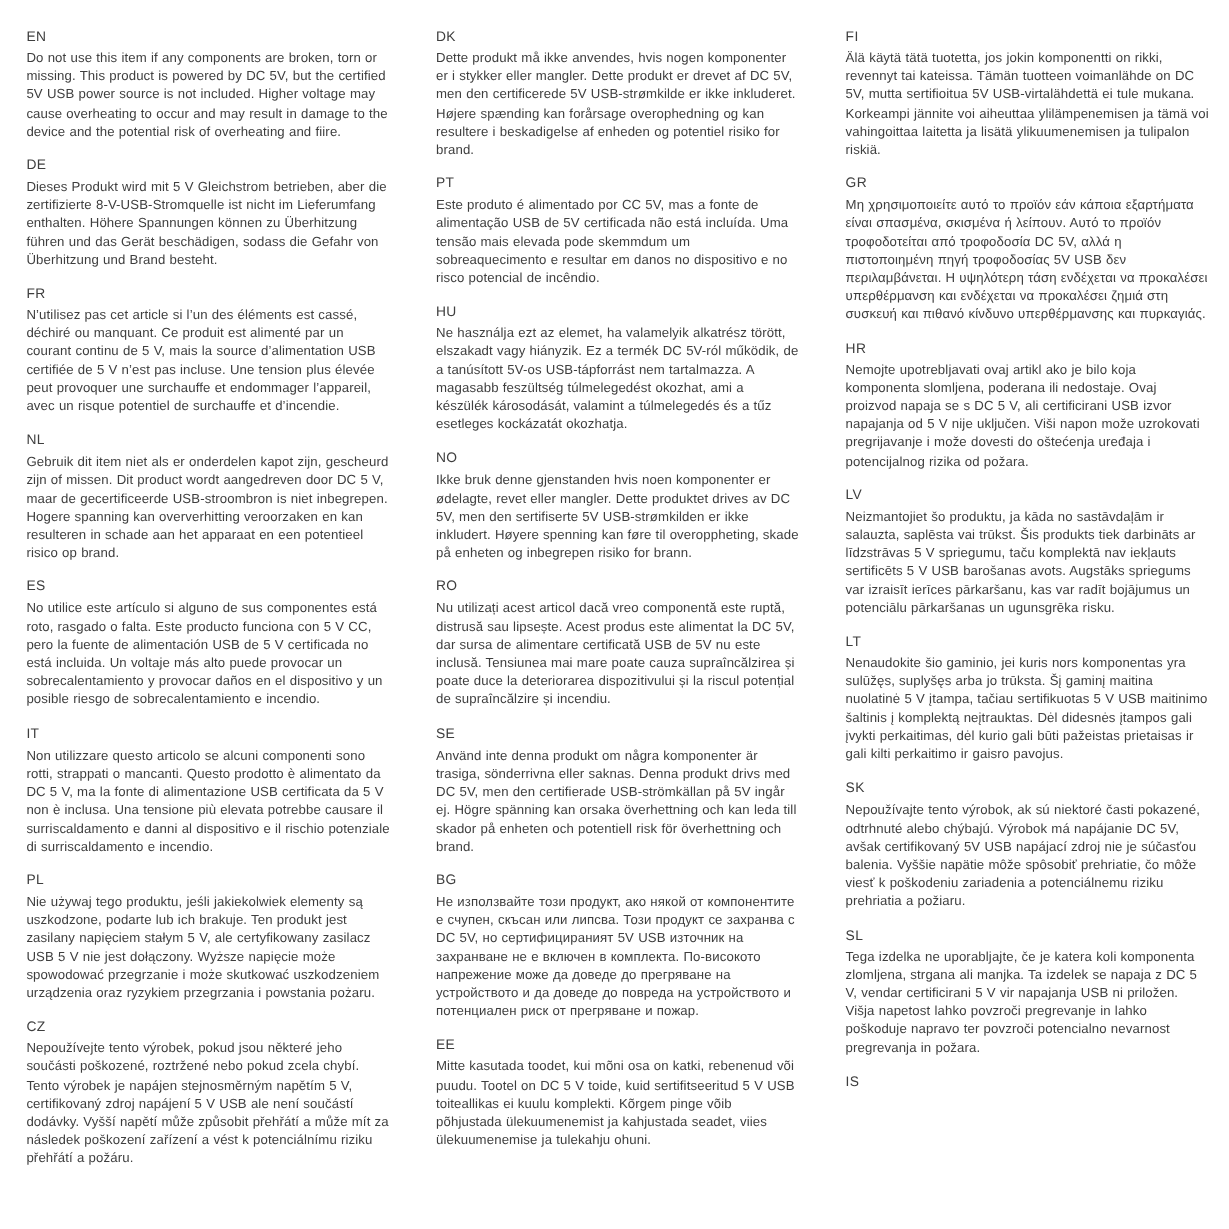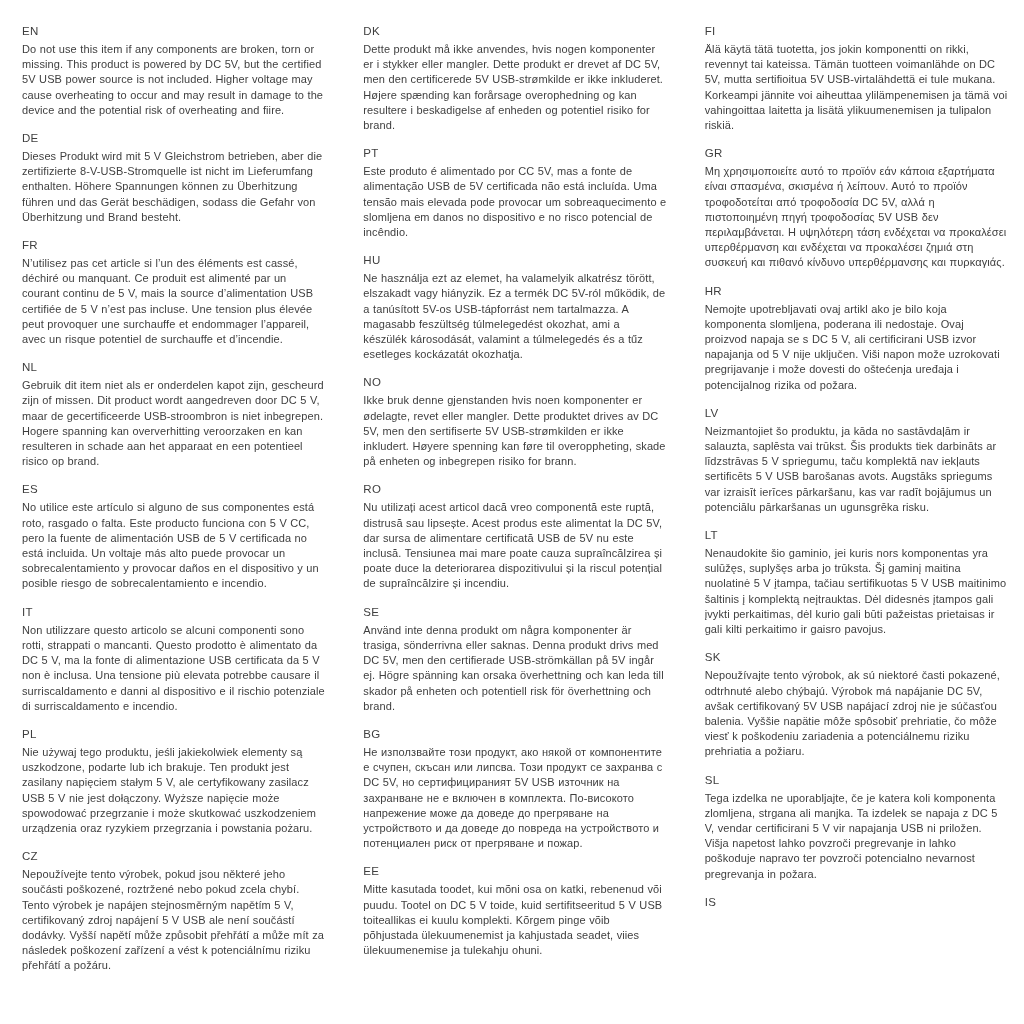--- a/index.html
+++ b/index.html
@@ -72,21 +72,21 @@
     </section>
   </div>
 
   <div class="col">
     <section class="lang">
       <h3 class="code">DK</h3>
       <p class="txt">Dette produkt må ikke anvendes, hvis nogen komponenter er i stykker eller mangler. Dette produkt er drevet af DC 5V, men den certificerede 5V USB-strømkilde er ikke inkluderet. Højere spænding kan forårsage overophedning og kan resultere i beskadigelse af enheden og potentiel risiko for brand.</p>
     </section>
     <section class="lang">
       <h3 class="code">PT</h3>
-      <p class="txt">Este produto é alimentado por CC 5V, mas a fonte de alimentação USB de 5V certificada não está incluída. Uma tensão mais elevada pode provocar um sobreaquecimento e slomljena em danos no dispositivo e no risco potencial de incêndio.</p>
+      <p class="txt">Este produto é alimentado por CC 5V, mas a fonte de alimentação USB de 5V certificada não está incluída. Uma tensão mais elevada pode skemmdum um sobreaquecimento e resultar em danos no dispositivo e no risco potencial de incêndio.</p>
     </section>
     <section class="lang">
       <h3 class="code">HU</h3>
       <p class="txt">Ne használja ezt az elemet, ha valamelyik alkatrész törött, elszakadt vagy hiányzik. Ez a termék DC 5V-ról működik, de a tanúsított 5V-os USB-tápforrást nem tartalmazza. A magasabb feszültség túlmelegedést okozhat, ami a készülék károsodását, valamint a túlmelegedés és a tűz esetleges kockázatát okozhatja.</p>
     </section>
     <section class="lang">
       <h3 class="code">NO</h3>
       <p class="txt">Ikke bruk denne gjenstanden hvis noen komponenter er ødelagte, revet eller mangler. Dette produktet drives av DC 5V, men den sertifiserte 5V USB-strømkilden er ikke inkludert. Høyere spenning kan føre til overoppheting, skade på enheten og inbegrepen risiko for brann.</p>
     </section>
     <section class="lang">

